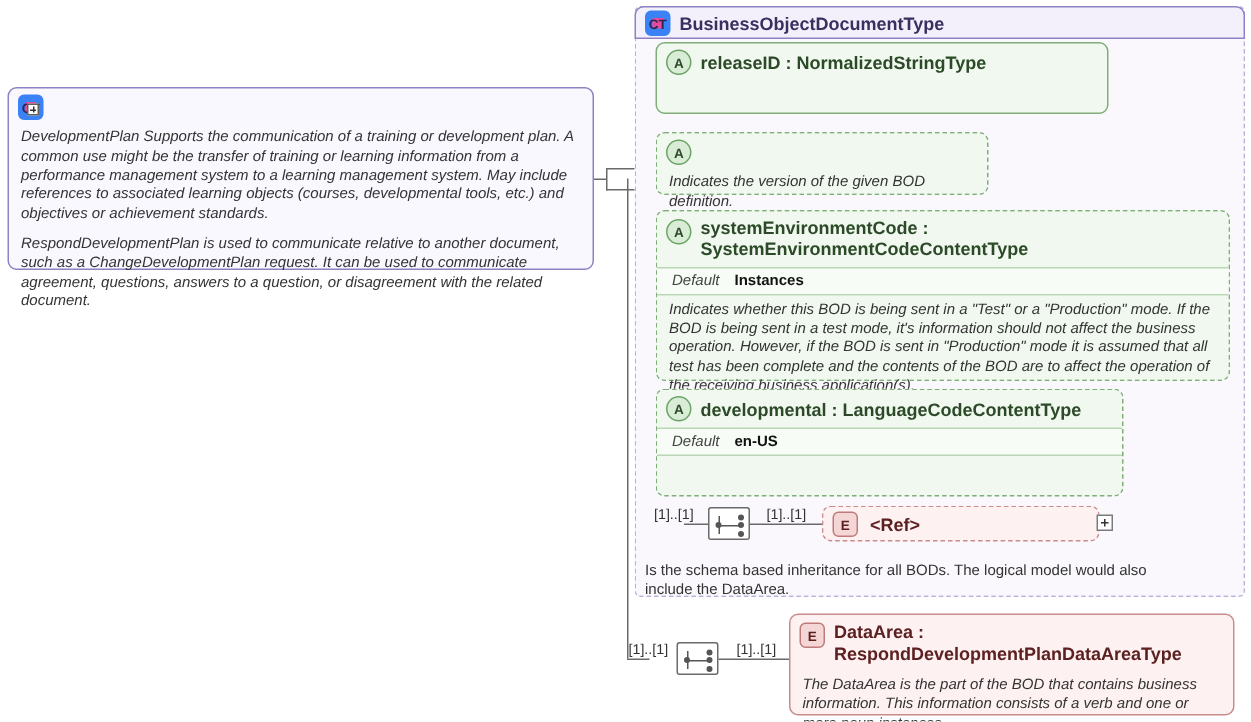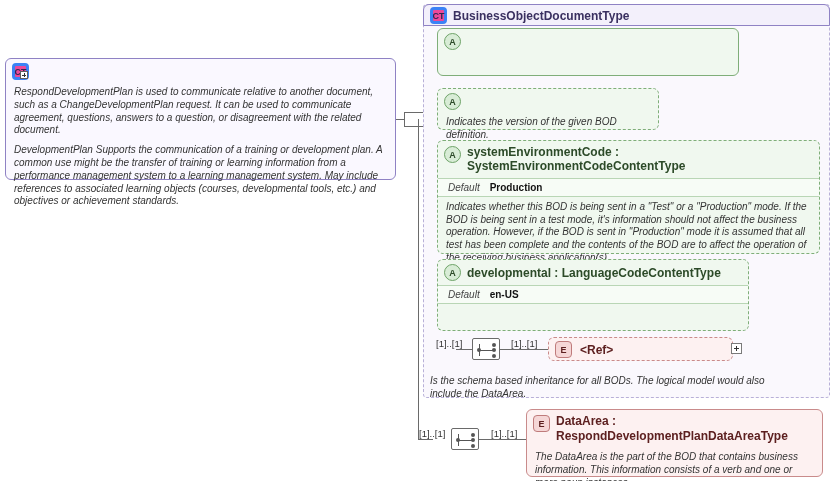--- a/index.html
+++ b/index.html
@@ -62,21 +62,21 @@
   .desc p:last-child { margin-bottom: 0; }
 
   
   .ct {
     background: #f3f0fb;
     border: 1px solid #8f82c4;
   }
   .ct > .node-title { color: #3a3060; }
   .ct .badge {
     background: #ec4899;
-    border: 3px solid #3b82f6;
+    border: 5px solid #3b82f6;
     color: #2e2652;
   }
 
   
   .ct-root {
     background: #faf8ff;
   }
 
   
   .attr {
@@ -131,21 +131,20 @@
   .group-box {
     position: absolute;
     box-sizing: border-box;
     border: 1px dashed #b8b0d8;
     background: rgba(245,243,252,0.55);
     border-radius: 4px;
   }
 
   .group-note {
     position: absolute;
-    font-style: italic;
     font-size: 10px;
     line-height: 1.3;
     color: #333;
   }
 
   
   .line {
     position: absolute;
     background: #6a6a6a;
   }
@@ -229,38 +228,39 @@
   <div class="node ct" style="left:423px; top:4px; width:407px; height:22px; border-radius:6px 6px 0 0;">
     <div class="node-title" style="padding-top:2px;">
       <span class="badge">CT</span>
       <span>BusinessObjectDocumentType</span>
     </div>
   </div>
 
   <div class="node attr" style="left:437px; top:28px; width:302px; height:48px;">
     <div class="node-title">
       <span class="badge">A</span>
+      <span>releaseID : NormalizedStringType</span>
     </div>
   </div>
 
   <div class="node attr attr-dashed" style="left:437px; top:88px; width:222px; height:42px;">
     <div class="node-title">
       <span class="badge">A</span>
     </div>
     <div class="desc" style="padding-top:2px;">Indicates the version of the given BOD definition.</div>
   </div>
 
   <div class="node attr attr-dashed" style="left:437px; top:140px; width:383px; height:114px;">
     <div class="node-title" style="align-items:flex-start;">
       <span class="badge" style="margin-top:1px;">A</span>
       <span style="line-height:1.2;">systemEnvironmentCode : SystemEnvironmentCodeContentType</span>
     </div>
     <div class="default-row">
       <span class="default-label">Default</span>
-      <span class="default-value">Production</span>
+      <span class="default-value">Instances</span>
     </div>
     <div class="desc">Indicates whether this BOD is being sent in a "Test" or a "Production" mode. If the BOD is being sent in a test mode, it's information should not affect the business operation. However, if the BOD is sent in "Production" mode it is assumed that all test has been complete and the contents of the BOD are to affect the operation of the receiving business application(s).</div>
   </div>
 
   <div class="node attr attr-dashed" style="left:437px; top:259px; width:312px; height:72px;">
     <div class="node-title">
       <span class="badge">A</span>
       <span>developmental : LanguageCodeContentType</span>
     </div>
     <div class="default-row">
@@ -326,22 +326,22 @@
   </div>
 
   <div class="node ct ct-root" style="left:5px; top:58px; width:391px; height:122px;">
     <div class="node-title">
       <span class="badge badge-plus">
         <span>CT</span>
         <span class="mini"></span>
       </span>
     </div>
     <div class="desc" style="padding-top:2px;">
+      <p>DevelopmentPlan  Supports the communication of a training or development plan. A common use might be the transfer of training or learning information from a performance management system to a learning management system. May include references to associated learning objects (courses, developmental tools, etc.) and objectives or achievement standards.</p>
       <p>RespondDevelopmentPlan is used to communicate relative to another document, such as a ChangeDevelopmentPlan request. It can be used to communicate agreement, questions, answers to a question, or disagreement with the related document.</p>
-      <p>DevelopmentPlan  Supports the communication of a training or development plan. A common use might be the transfer of training or learning information from a performance management system to a learning management system. May include references to associated learning objects (courses, developmental tools, etc.) and objectives or achievement standards.</p>
     </div>
   </div>
 
   <div class="line h" style="left:396px; top:119px; width:8px;"></div>
   <div class="line v" style="left:404px; top:112px; height:15px;"></div>
   <div class="line h" style="left:404px; top:112px; width:19px;"></div>
   <div class="line h" style="left:404px; top:126px; width:19px;"></div>
 
   <div class="line v" style="left:418px; top:119px; height:320px;"></div>
   <div class="line h" style="left:418px; top:439px; width:15px;"></div>

